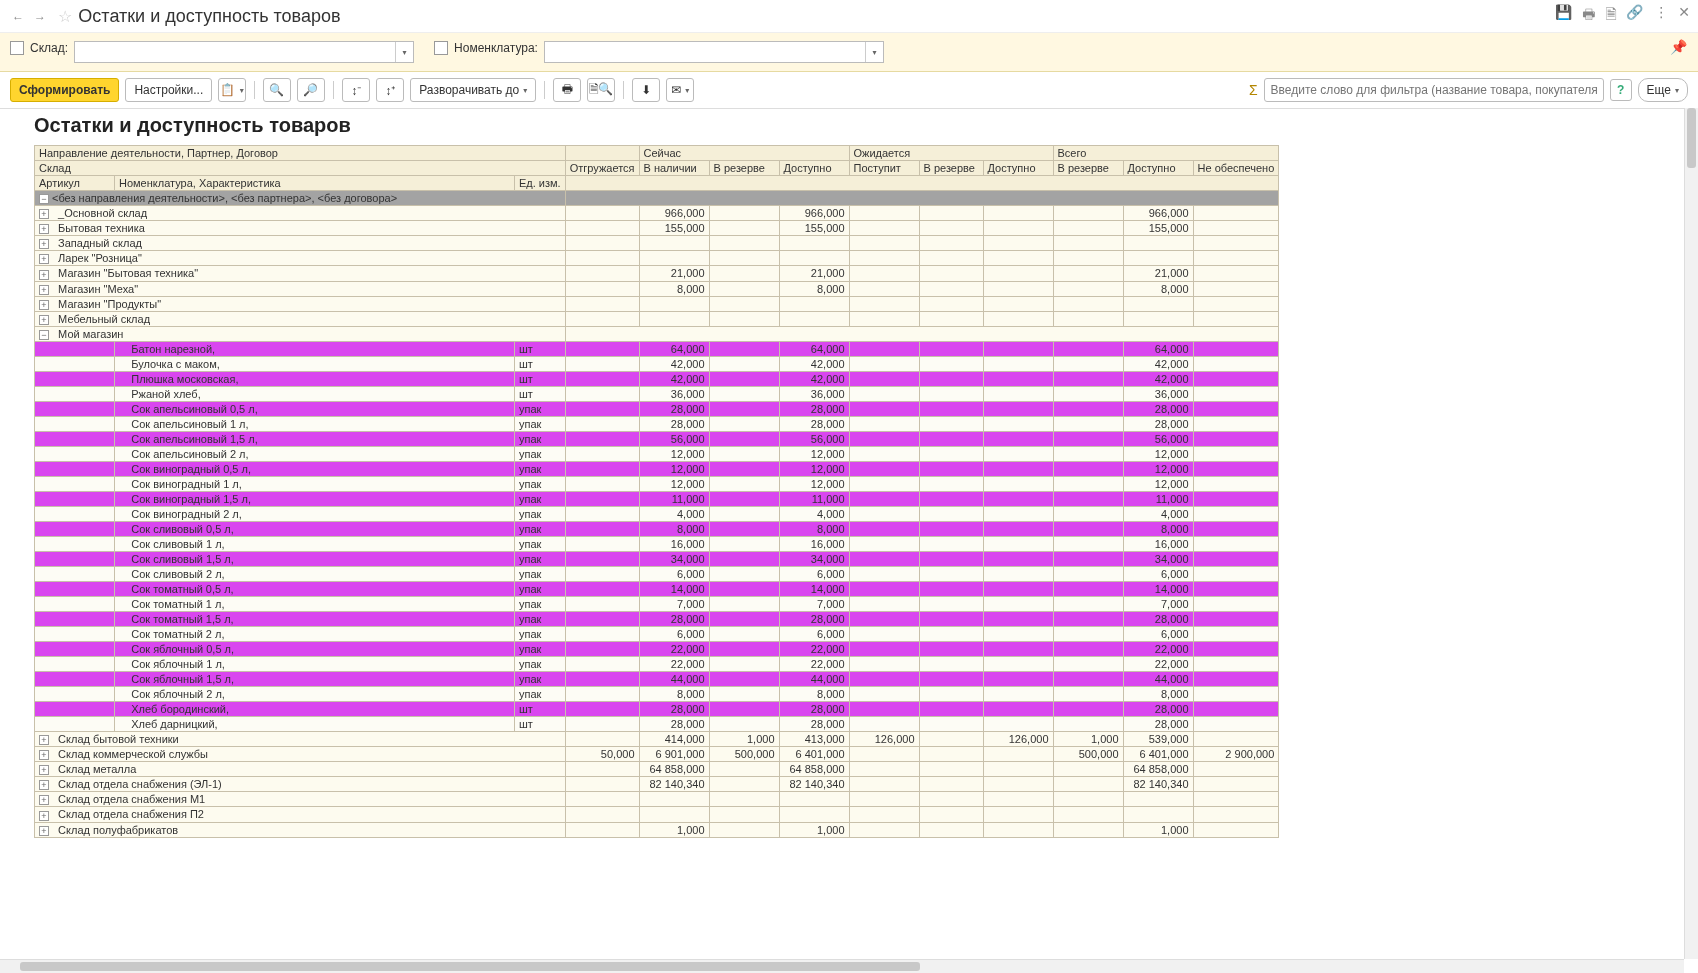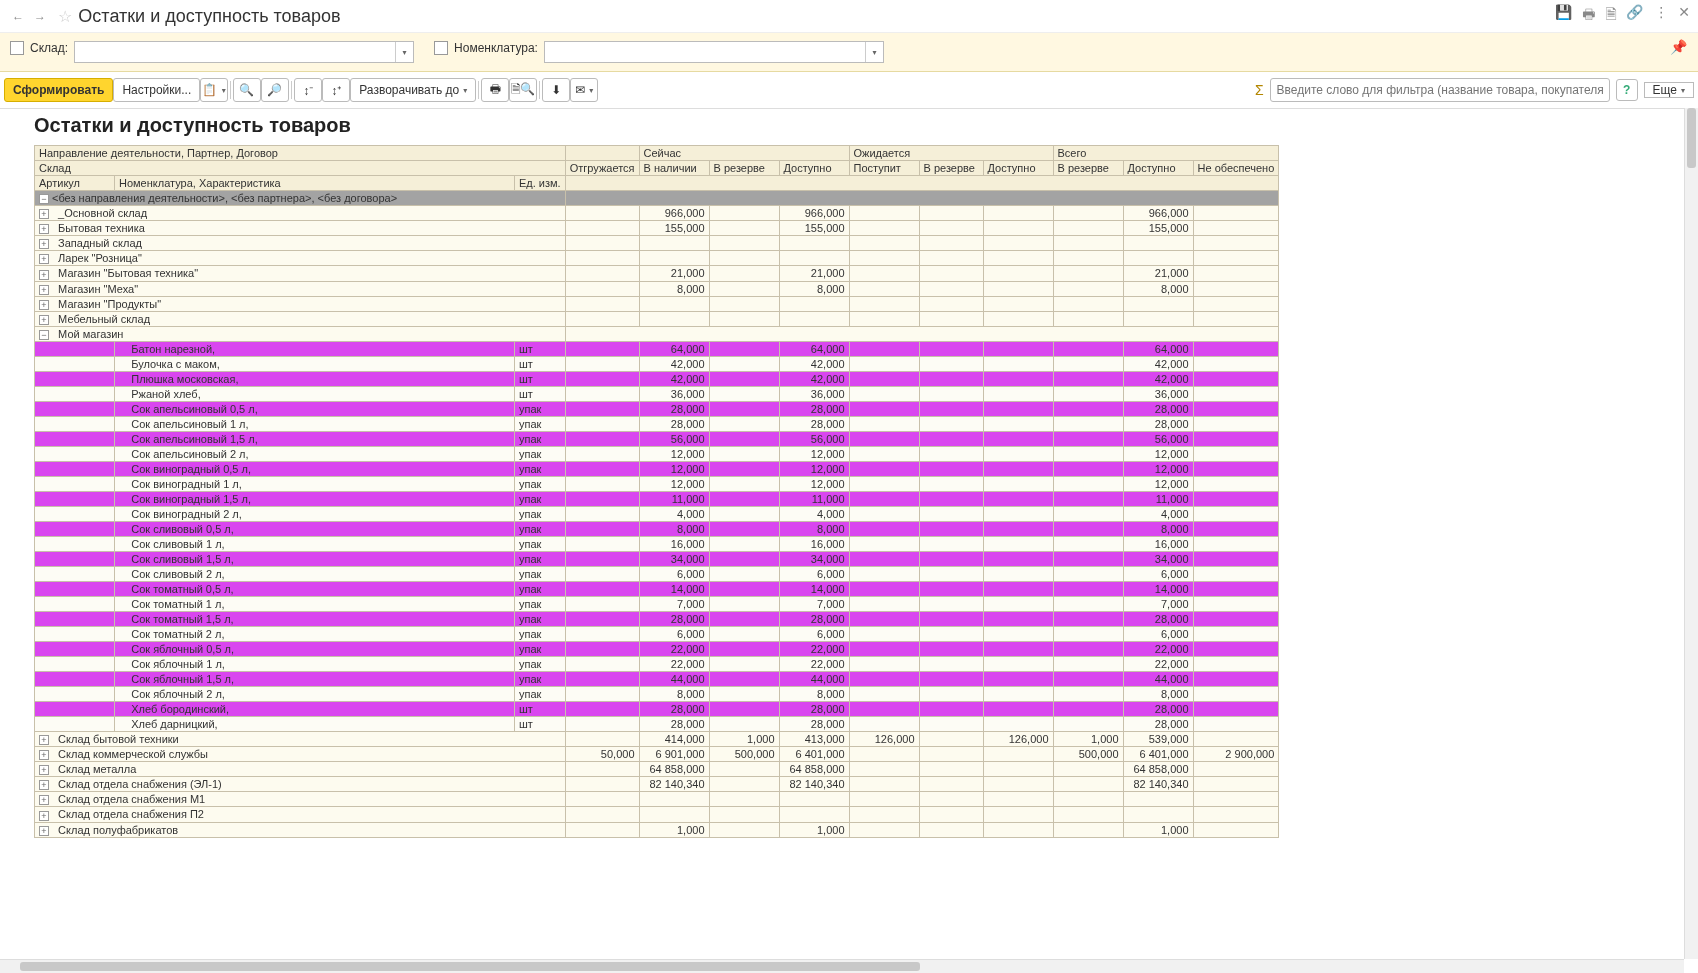--- a/index.html
+++ b/index.html
@@ -10,30 +10,30 @@
   .title { font-size:18px; color:#333; flex:1;}
   .top-icons { display:flex; gap:10px; color:#888; font-size:14px;}
   .top-icons span { cursor:pointer; }
   .filterbar { background:#fff8e1; border-bottom:1px solid #e6daa1; padding:8px 10px; display:flex; align-items:center; gap:20px; position:relative;}
   .filter-group { display:flex; align-items:flex-start; gap:6px;}
   .cb { width:14px; height:14px; border:1px solid #999; background:#fff; cursor:pointer;}
   .fld { display:flex; border:1px solid #bbb; background:#fff; height:22px; align-items:center;}
   .fld input { border:none; outline:none; font-size:12px; padding:0 4px; height:100%; background:transparent;}
   .fld .dd { width:18px; height:100%; border-left:1px solid #ccc; display:flex; align-items:center; justify-content:center; font-size:8px; color:#666; cursor:pointer;}
   .pin { position:absolute; right:10px; top:6px; color:#888; font-size:14px; cursor:pointer;}
-  .toolbar { display:flex; align-items:center; padding:6px 4px; border-bottom:1px solid #ddd; flex-wrap:nowrap;}
+  .toolbar { display:flex; align-items:center; padding:6px 10px; gap:6px; border-bottom:1px solid #ddd; flex-wrap:nowrap;}
   .btn { border:1px solid #bbb; border-radius:3px; background:#fff; height:24px; padding:0 8px; display:flex; align-items:center; font-size:12px; cursor:pointer; gap:4px;}
   .btn-primary { background:#ffd52e; border-color:#d6ae00; font-weight:bold;}
   .btn-icon { width:28px; justify-content:center; padding:0;}
   .sep { width:1px; height:18px; background:#ccc; margin:0 2px;}
   .filter-input { margin-left:auto; display:flex; align-items:center; gap:6px;}
   .sigma { color:#b38600; font-size:14px;}
   .filter-input input { border:1px solid #bbb; border-radius:3px; height:24px; width:340px; padding:0 6px; font-size:12px; color:#888;}
   .help { width:22px; height:22px; border:1px solid #bbb; border-radius:3px; display:flex; align-items:center; justify-content:center; color:#3a7; font-weight:bold; cursor:pointer;}
-  .more { border:1px solid #bbb; border-radius:0; height:16px; padding:0 8px; display:flex; align-items:center; cursor:pointer; gap:4px;}
+  .more { border:1px solid #bbb; border-radius:10px; height:24px; padding:0 8px; display:flex; align-items:center; cursor:pointer; gap:4px;}
   .more::after { content:"▾"; font-size:8px; color:#666;}
   .body-area { position:absolute; top:108px; bottom:0; left:0; right:0; overflow:hidden;}
   .scroll-wrap { position:absolute; top:0; left:0; right:14px; bottom:14px; overflow:auto;}
   .vsb { position:absolute; top:0; right:0; width:14px; bottom:14px; background:#f1f1f1; border-left:1px solid #ddd;}
   .vsb .thumb { position:absolute; left:2px; right:2px; top:0; height:60px; background:#c8c8c8; border-radius:3px;}
   .hsb { position:absolute; bottom:0; left:0; right:14px; height:14px; background:#f1f1f1; border-top:1px solid #ddd;}
   .hsb .thumb { position:absolute; top:2px; bottom:2px; left:20px; width:900px; background:#c8c8c8; border-radius:3px;}
   table.rpt { border-collapse:collapse; font-size:11px; margin-left:34px; margin-top:4px;}
   table.rpt td, table.rpt th { border:1px solid #c8c0aa; padding:1px 4px; height:13px; white-space:nowrap; font-weight:normal; text-align:left; vertical-align:top;}
   table.rpt .hdr { background:#f5efd8; }

